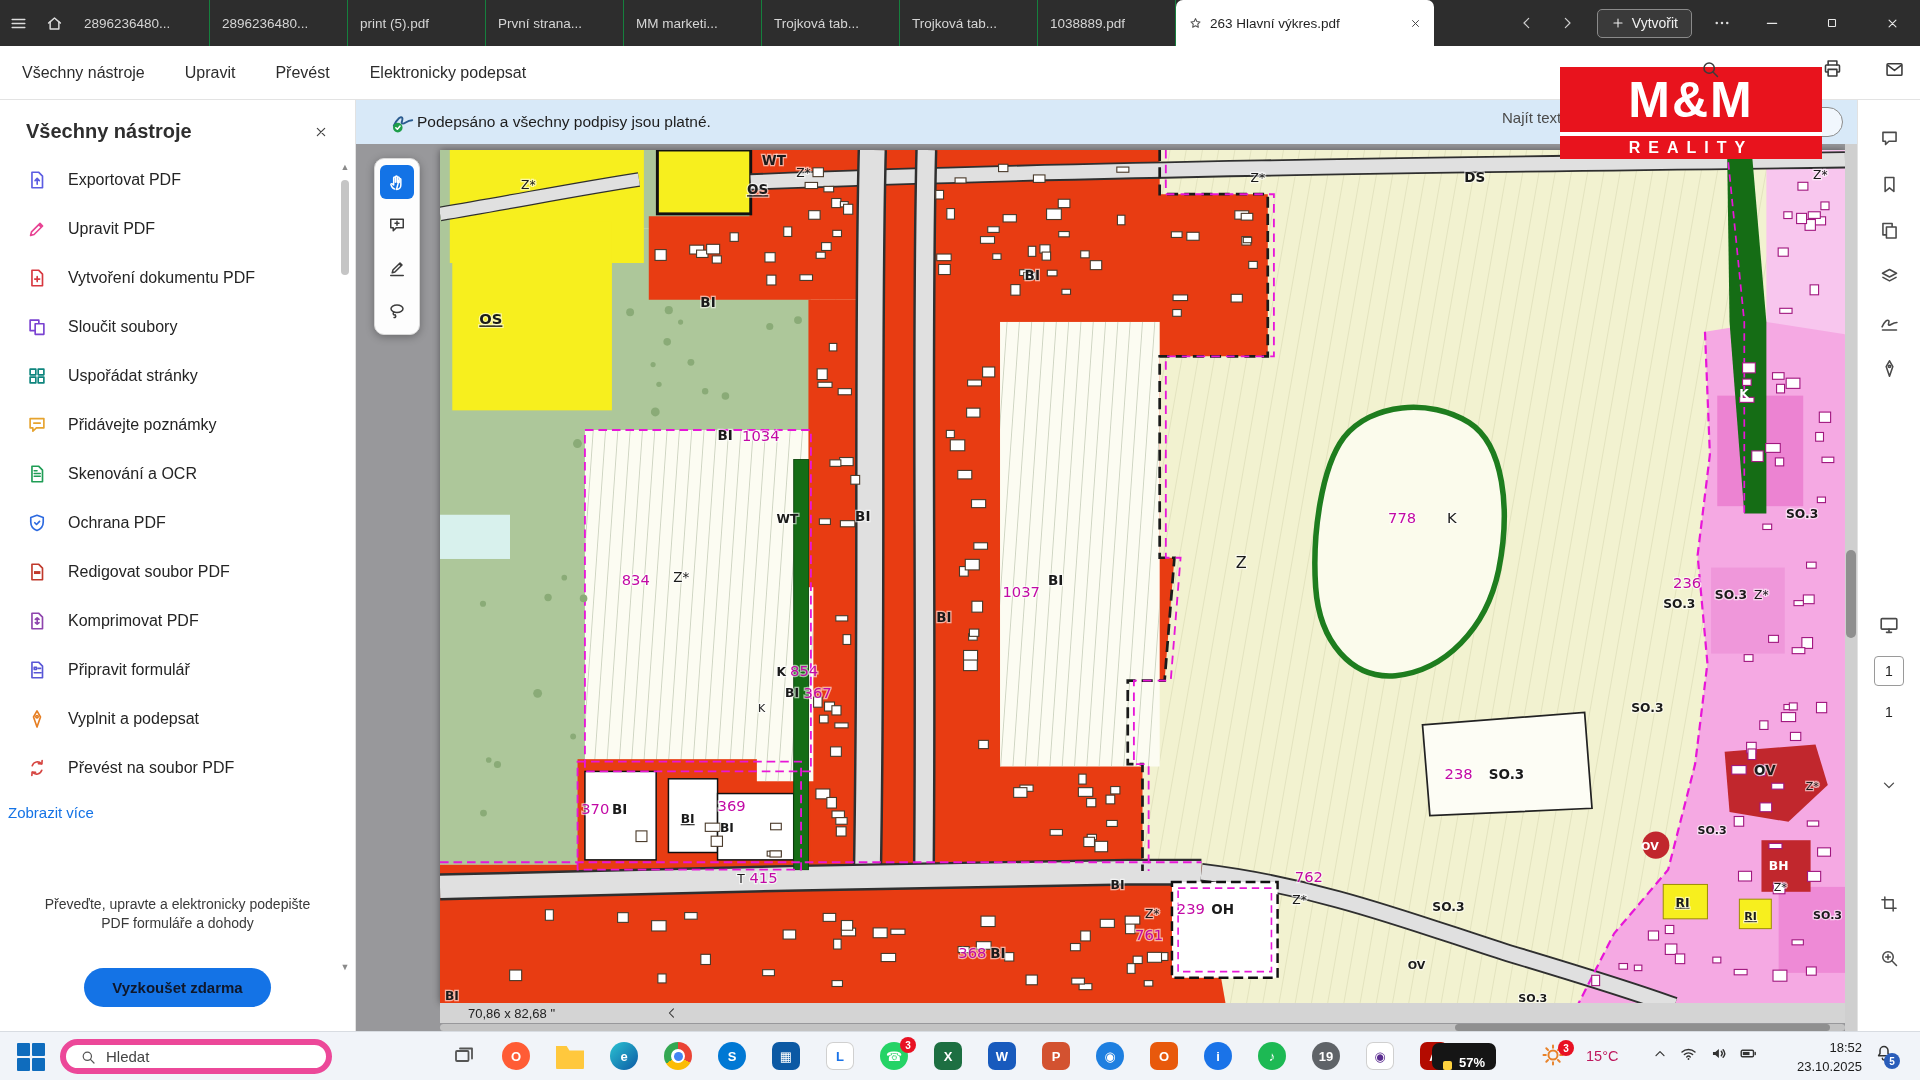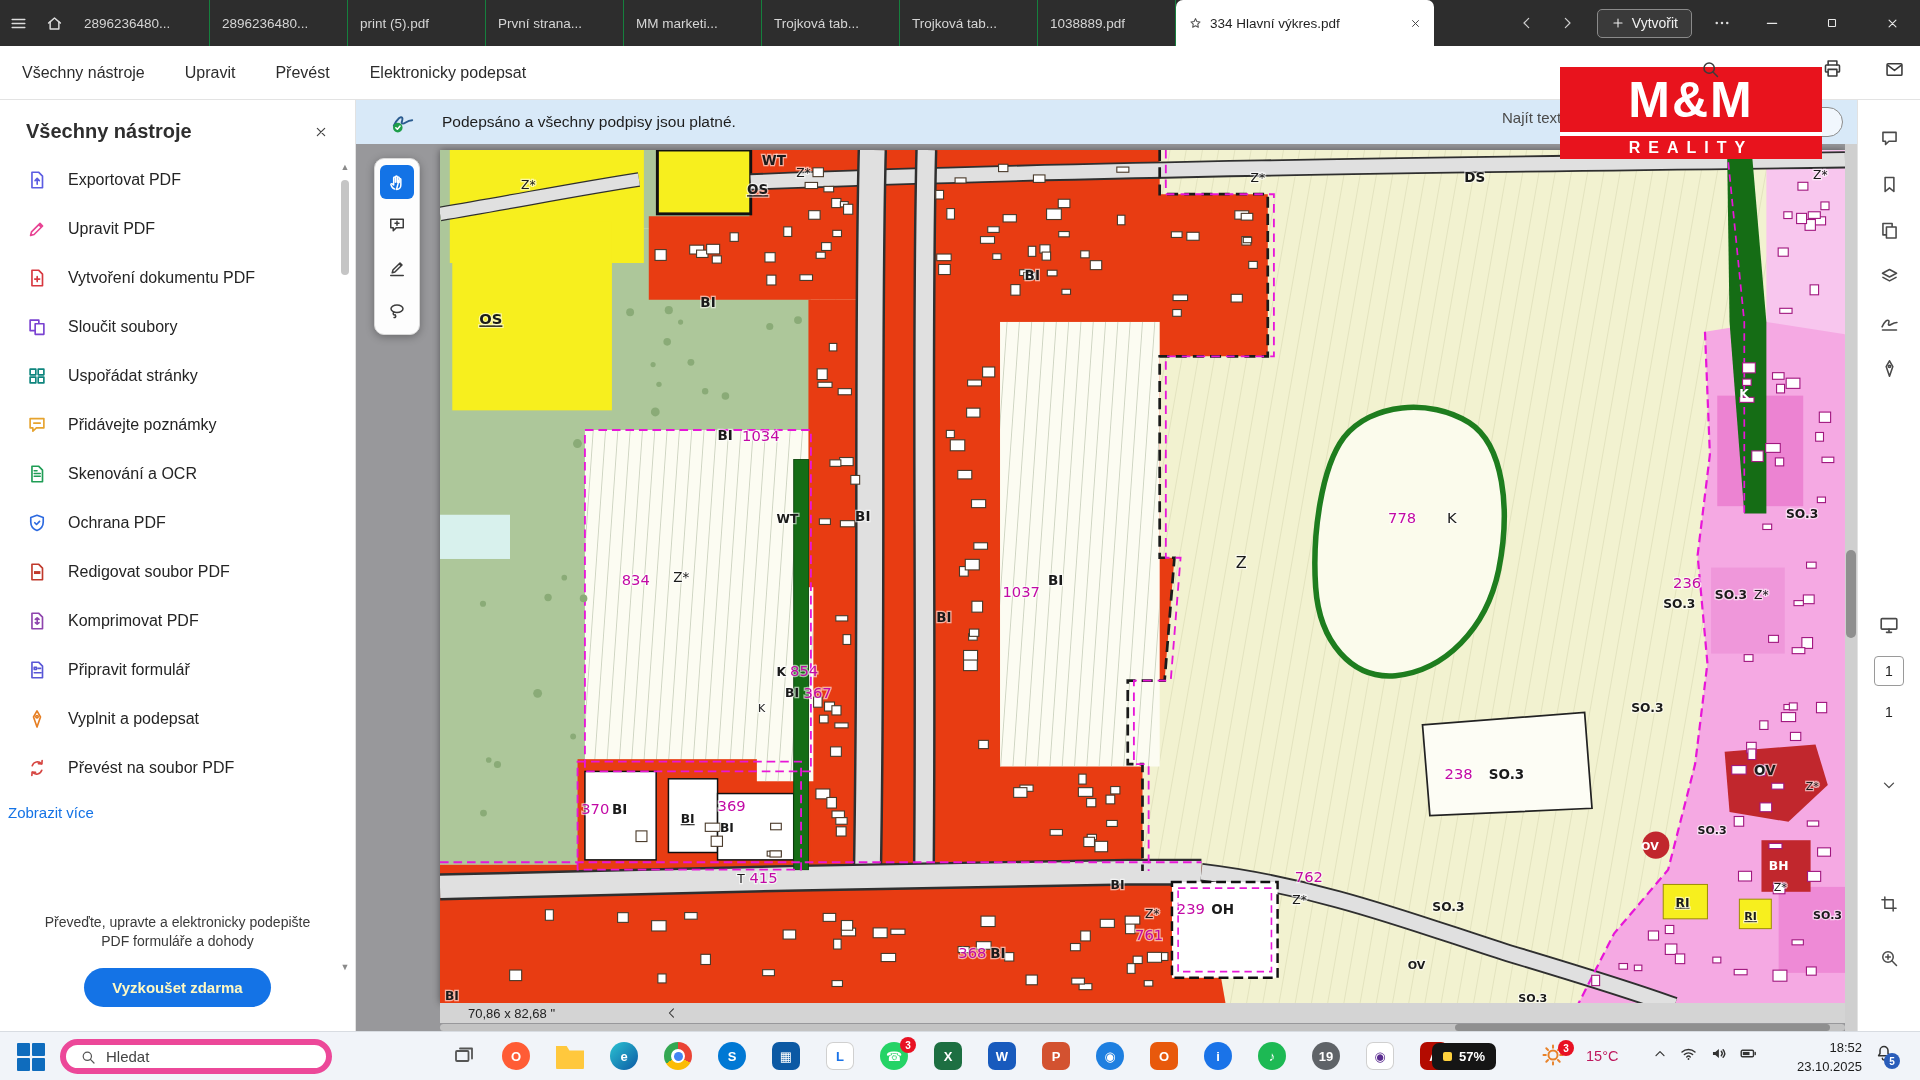--- a/index.html
+++ b/index.html
@@ -32,37 +32,37 @@
   
   #brand-logo{position:absolute;left:1560px;top:67px;width:262px;height:92px;background:#e8131d;
     z-index:28;display:flex;flex-direction:column}
   #logo-main{flex:1;display:flex;align-items:center;justify-content:center;color:#fff;
     font-size:50px;font-weight:bold;letter-spacing:2px}
   #logo-sub{height:27px;border-top:4px solid #fff;color:#fff;font-size:16px;font-weight:bold;
     letter-spacing:8px;display:flex;align-items:center;justify-content:center}
 
   
   #sign-banner{position:absolute;left:356px;top:100px;width:1501px;height:44px;background:#d8e9f8;
-    display:flex;align-items:center;padding-left:34px;gap:26px;z-index:5}
+    display:flex;align-items:center;padding-left:34px;gap:1px;z-index:5}
   #sign-text{font-size:15.5px;color:#1d1d1d}
   #panel-podpisu{position:absolute;right:14px;top:7px;height:30px;border:1px solid #8b8b8b;
     border-radius:15px;background:rgba(255,255,255,.65);font-size:14.5px;color:#222;padding:0 20px;cursor:pointer}
 
   
   #left-panel{position:absolute;left:0;top:100px;width:356px;height:931px;background:#fff;
     border-right:1px solid #e2e2e2;z-index:20}
   .lp-head{display:flex;justify-content:space-between;align-items:center;padding:20px 26px 12px 26px}
   .lp-title{font-size:20px;font-weight:700;color:#2e2e2e}
   .lp-close{cursor:pointer;display:flex}
   .tool-row{display:flex;align-items:center;gap:18px;padding:0 26px;height:49px;font-size:16px;color:#242424;cursor:pointer}
   .tool-ic{width:24px;display:flex}
   #show-more{color:#1473e6;font-size:15px;padding:12px 8px;cursor:pointer}
   #promo{position:absolute;left:0;bottom:24px;width:100%;text-align:center;padding:0 36px}
   #promo-text{font-size:14px;color:#3a3a3a;line-height:1.4}
-  #promo-btn{margin-top:16px;background:#1473e6;color:#fef9c3;border:none;border-radius:20px;
+  #promo-btn{margin-top:34px;background:#1473e6;color:#0f172a;border:none;border-radius:20px;
     padding:11px 28px;font-size:15px;font-weight:600;cursor:pointer}
   #lp-scroll{position:absolute;right:3px;top:62px;width:14px;height:810px;display:flex;
     flex-direction:column;align-items:center;font-size:9px;color:#8a8a8a}
   #lp-thumb{width:8px;height:95px;background:#c5c5c5;border-radius:4px;margin-top:8px}
   #lp-scroll .dn{margin-top:auto}
 
   
   #doc-area{position:absolute;left:356px;top:144px;width:1501px;height:887px;background:#98989b}
   #map-wrap{position:absolute;left:84px;top:6px;width:1405px;height:853px;background:#fff;
     box-shadow:0 0 7px rgba(0,0,0,.45)}
@@ -103,21 +103,21 @@
   .app-shape{width:28px;height:28px;border-radius:7px;display:flex;align-items:center;justify-content:center;
     font-size:13px;font-weight:700;position:relative;overflow:hidden}
   .app-shape.round{border-radius:50%}
   .app-shape.folder{clip-path:polygon(0 14%,38% 14%,48% 30%,100% 30%,100% 96%,0 96%);border-radius:3px}
   .app-center{position:absolute;left:50%;top:50%;width:14px;height:14px;margin:-7px 0 0 -7px;border-radius:50%;
     display:flex;align-items:center;justify-content:center}
   .app-center span{width:9px;height:9px;border-radius:50%;display:block}
   .badge{position:absolute;top:-3px;right:-6px;min-width:16px;height:16px;border-radius:8px;background:#e81123;
     color:#fff;font-size:10px;font-weight:700;display:flex;align-items:center;justify-content:center;padding:0 3px}
   #batt-pill{position:absolute;left:1432px;top:11px;height:27px;background:#151515;border-radius:7px;color:#fff;
-    font-size:13px;font-weight:600;display:flex;align-items:center;gap:7px;padding:0 11px;cursor:pointer}
+    font-size:13px;font-weight:600;display:flex;align-items:flex-end;gap:7px;padding:0 11px;cursor:pointer}
   #batt-pill i{width:9px;height:9px;background:#ffd23e;border-radius:2px}
   #alert-ic{position:absolute;left:1540px;top:10px;width:30px;height:30px;cursor:pointer}
   #alert-ic .badge{top:-2px;right:-4px}
   #temp{position:absolute;left:1586px;top:16px;font-size:14.5px;color:#be185d;cursor:default}
   #tray{position:absolute;left:1652px;top:12px;display:flex;gap:11px;align-items:center}
   #tray span{cursor:pointer;display:flex}
   #clock{position:absolute;left:1770px;top:7px;width:92px;text-align:right;font-size:13px;color:#1c1c1c;line-height:1.45;cursor:default}
   #notif{position:absolute;left:1874px;top:11px;cursor:pointer}
   #notif .badge{background:#2a5dba;top:10px;right:-6px}
 </style>
@@ -160,21 +160,21 @@
       </div>
       <div class="tab">
         <span class="tlabel">1038889.pdf</span>
       </div>
       <div class="tab active">
         <span>
           <svg width="15" height="15" viewBox="0 0 24 24" fill="none" stroke="#555" stroke-width="1.8" stroke-linecap="round" stroke-linejoin="round">
             <path d="M12 4.2l2.2 4.6 5 .7-3.6 3.5.9 5-4.5-2.4-4.5 2.4.9-5L4.8 9.5l5-.7z"></path>
           </svg>
         </span>
-        <span class="tlabel">334 Hlavní výkres.pdf</span>
+        <span class="tlabel">263 Hlavní výkres.pdf</span>
         <span>
           <svg width="13" height="13" viewBox="0 0 24 24" fill="none" stroke="#444" stroke-width="1.8" stroke-linecap="round" stroke-linejoin="round">
             <path d="M6.5 6.5l11 11M17.5 6.5l-11 11"></path>
           </svg>
         </span>
       </div>
     </div>
   <div class="tb-right">
     <span class="tb-ic">
         <svg width="16" height="16" viewBox="0 0 24 24" fill="none" stroke="#cfcfcf" stroke-width="1.8" stroke-linecap="round" stroke-linejoin="round">

